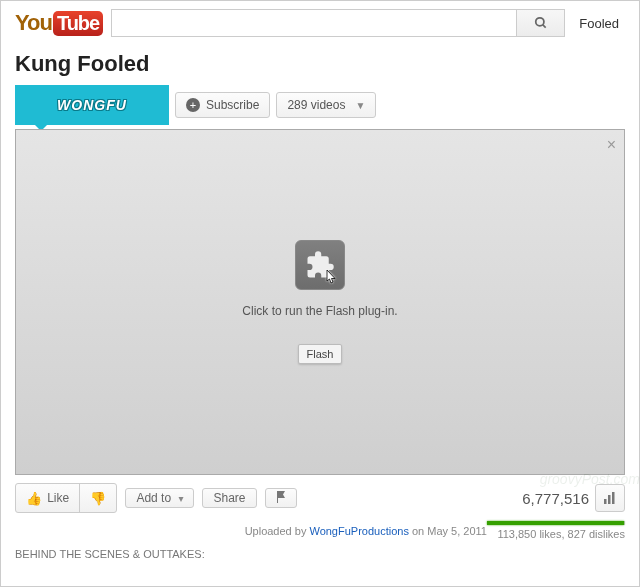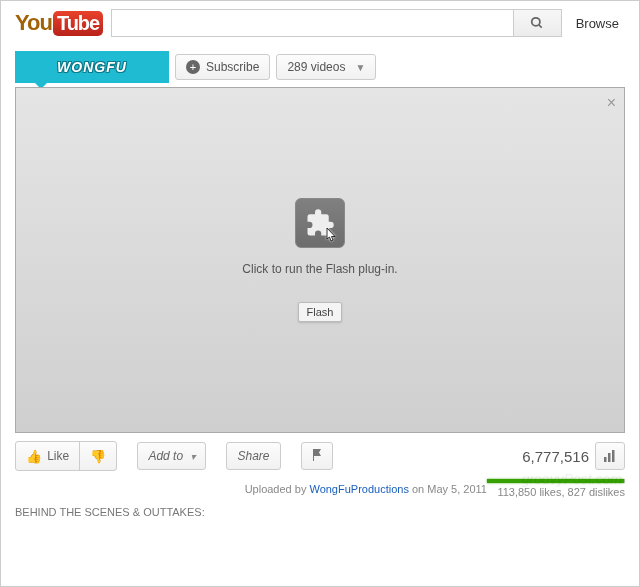--- a/index.html
+++ b/index.html
@@ -8,68 +8,69 @@
 .header { display: flex; align-items: center; gap: 8px; margin-bottom: 14px; }
 .logo { display: flex; align-items: center; font-weight: bold; font-size: 22px; color: #333; }
 .logo-you { color: #a16207; letter-spacing: -1px; }
 .logo-tube { background: linear-gradient(#e8422b, #b8221b); color: #fff; border-radius: 5px; padding: 1px 4px; margin-left: 1px; letter-spacing: -1px; font-size: 20px; text-align: center; }
 .search-wrap { flex: 1; display: flex; }
 .search-input { flex: 1; border: 1px solid #ccc; height: 28px; padding: 0 6px; font-size: 13px; }
 .search-btn { width: 48px; height: 28px; border: 1px solid #ccc; border-left: none; background: linear-gradient(#f7f7f7, #ececec); cursor: pointer; display:flex; align-items:center; justify-content:center; }
 .browse { font-size: 13px; color: #333; padding: 0 6px; cursor: pointer; }
 .title { font-size: 22px; font-weight: bold; margin-bottom: 8px; color: #222; }
 .channel-row { display: flex; align-items: center; gap: 6px; margin-bottom: 2px; }
-.channel-badge { background: #1fbbd3; color: #fff; width:154px; height: 32px; display:flex; align-items:center; justify-content:center; font-weight: bold; font-size: 14px; position: relative; font-style: italic; letter-spacing: 1px; text-shadow: 1px 1px #0a7a8a, -1px -1px #0a7a8a, 1px -1px #0a7a8a, -1px 1px #0a7a8a;}
+.channel-badge { background: #1fbbd3; color: #fff; width:154px; height: 40px; display:flex; align-items:center; justify-content:center; font-weight: bold; font-size: 14px; position: relative; font-style: italic; letter-spacing: 1px; text-shadow: 1px 1px #0a7a8a, -1px -1px #0a7a8a, 1px -1px #0a7a8a, -1px 1px #0a7a8a;}
 .channel-badge::after { content:""; position:absolute; bottom:-6px; left:20px; border:6px solid transparent; border-top-color:#1fbbd3; border-bottom:none; }
 .pill { border: 1px solid #ccc; background: linear-gradient(#fcfcfc, #f1f1f1); height: 26px; display: flex; align-items: center; padding: 0 10px; font-size: 12px; color: #555; border-radius: 3px; cursor:pointer; gap:6px; }
 .plus-circle { width: 14px; height: 14px; border-radius: 50%; background: #666; color: #fff; display:flex; align-items:center; justify-content:center; font-size:11px; line-height:1; }
 .chev { font-size: 10px; color: #888; margin-left: 4px; }
 .player { margin-top: 4px; border: 1px solid #aaa; height: 346px; background: linear-gradient(#e5e5e5, #cfcfcf); position: relative; display:flex; flex-direction:column; align-items:center; justify-content:center; }
 .close-x { position: absolute; top: 6px; right: 8px; color: #999; font-size: 16px; cursor:pointer; background:none; border:none; }
 .puzzle { width: 50px; height: 50px; background: linear-gradient(#808080,#6d6d6d); border-radius: 6px; display:flex; align-items:center; justify-content:center; border:1px solid #888; position:relative; cursor:pointer;}
 .cursor-ov { position:absolute; right:6px; bottom:-2px; font-size:16px; color:#000; filter: drop-shadow(0 0 1px #fff); }
 .plugin-text { font-size: 12px; color: #555; margin-top: 14px; text-align: center; }
 .flash-tip { margin-top: 26px; border: 1px solid #bbb; background: #f4f4f4; font-size: 11px; padding: 3px 8px; border-radius: 2px; color:#444; box-shadow: 0 1px 2px rgba(0,0,0,0.15); }
 .actions-row { display: flex; align-items: center; margin-top: 8px; gap: 0; }
 .btn-grp { display: flex; border: 1px solid #ccc; border-radius: 3px; overflow: hidden; background: linear-gradient(#fcfcfc,#f1f1f1);}
 .act-btn { border: none; border-right: 1px solid #ccc; background: transparent; height: 28px; padding: 0 10px; font-size: 12px; color: #666; display:flex; align-items:center; gap:5px; cursor:pointer; }
 .act-btn:last-child { border-right:none; }
-.act-solo { border: 1px solid #ccc; border-radius: 3px; background: linear-gradient(#fcfcfc,#f1f1f1); height: 28px; padding: 0 10px; font-size: 12px; color: #666; margin-left: 20px; cursor:pointer;font-style:italic; }
+.act-solo { border: 1px solid #ccc; border-radius: 3px; background: linear-gradient(#fcfcfc,#f1f1f1); height: 20px; padding: 0 10px; font-size: 12px; color: #666; margin-left: 8px; cursor:pointer; }
 .stats-btn { border: 1px solid #ccc; border-radius: 3px; background: linear-gradient(#fcfcfc,#f1f1f1); height: 28px; width: 30px; cursor:pointer; display:flex; align-items:center; justify-content:center; }
 .views { margin-left: auto; font-size: 15px; color: #555; margin-right: 6px; }
 .upload-row { display: flex; align-items: center; justify-content: flex-end; margin-top: 8px; font-size: 11px; color: #888; }
 .upload-line a { color: #1a5fbc; text-decoration: none; }
 .ratio { width: 138px; }
 .ratio-bar { height: 4px; background: #ccc; position: relative; margin-bottom: 3px; }
 .ratio-fill { height: 100%; width: 99.3%; background: #35a000; box-shadow: 0 0 2px #35a000; }
 .behind { font-size: 11px; color: #777; margin-top: 8px; }
 .thumb-ic { font-size:13px; }
-.watermark { position:absolute; right:18px; bottom:100px; font-size:14px; color: rgba(0,60,0,0.08); font-style:italic;margin-left:20px;}
+.watermark { position:absolute; right:0; bottom:100px; font-size:14px; color: rgba(0,60,0,0.08); font-style:italic;margin-left:20px;}
 </style>
 </head>
 <body>
 
 <div class="container">
   <div class="header">
     <div class="logo">
       <span class="logo-you">You</span>
       <span class="logo-tube">Tube</span>
     </div>
     <div class="search-wrap">
       <input class="search-input" type="text" style="">
       <button class="search-btn">
         <svg width="14" height="14" viewBox="0 0 24 24" fill="none" stroke="#666" stroke-width="3">
             <circle cx="10" cy="10" r="7"></circle>
             <line x1="20" y1="20" x2="15" y2="15"></line>
           </svg>
       </button>
     </div>
-    <span class="browse">Browse</span>
+    <span class="browse">Fooled</span>
   </div>
 
+  <h1 class="title">Kung Fooled</h1>
 
   <div class="channel-row">
     <div class="channel-badge">
       <span>WONGFU</span>
     </div>
     <div class="pill">
       <span class="plus-circle">+</span>
       <span>Subscribe</span>
     </div>
     <div class="pill">

